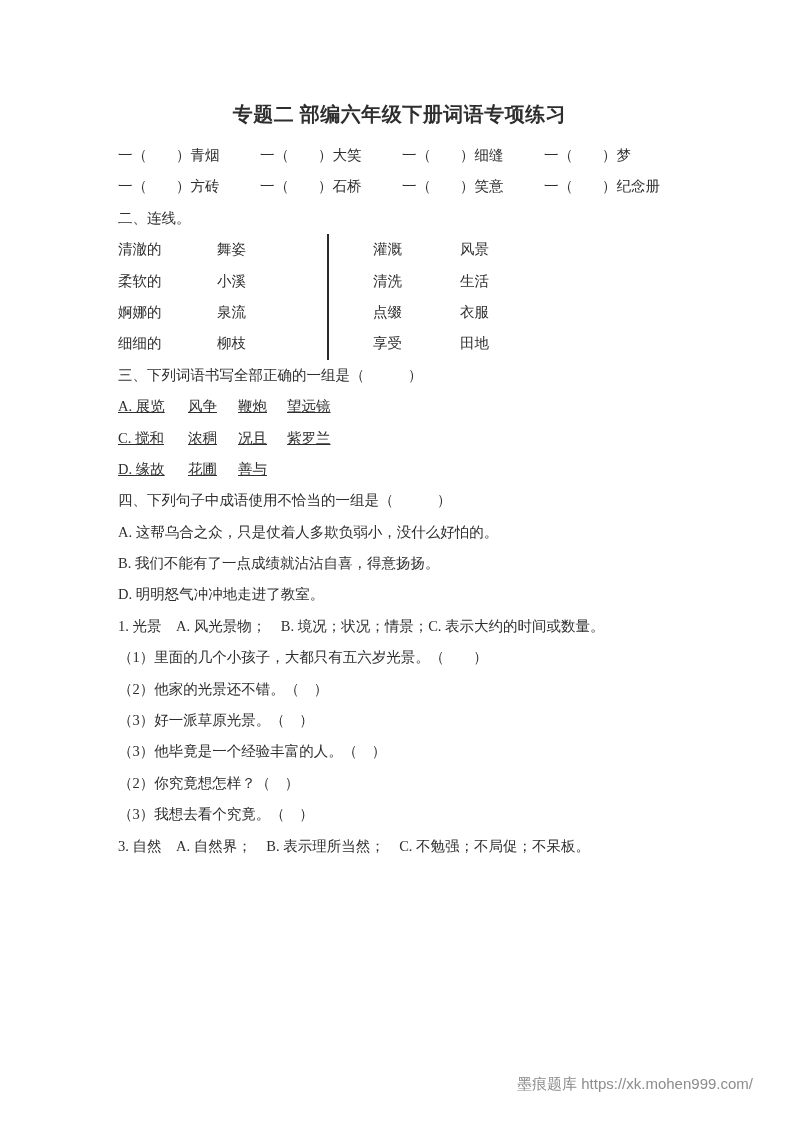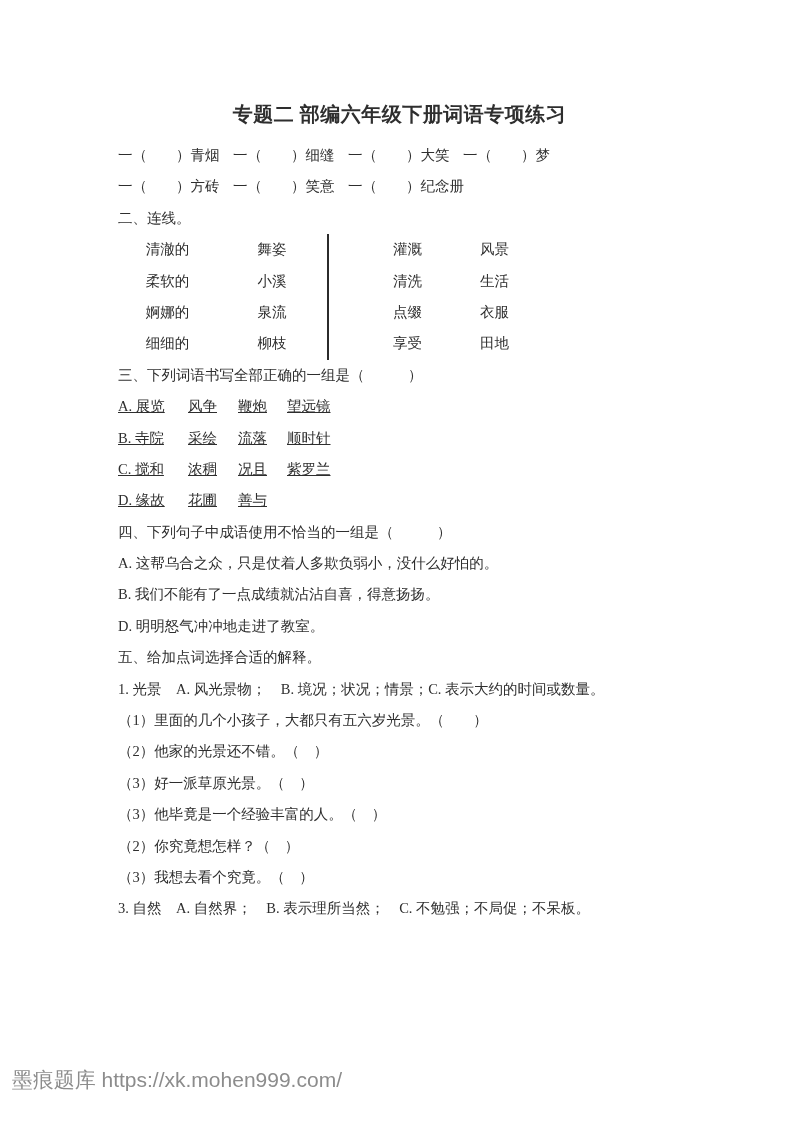--- a/index.html
+++ b/index.html
@@ -26,55 +26,56 @@
     margin-bottom:12px;
     white-space:pre;
   }
   .line {
     font-size:14.5px;
     line-height:31.4px;
     height:31.4px;
     white-space:pre;
   }
   
-  .fill-row { display:grid; grid-template-columns:115px 115px 115px auto; }
+  .fill-row { display:grid; grid-template-columns:115px 115px 115px auto;gap:27px; }
   .fill-row .line { height:auto; }
   
   .match { display:flex; }
-  .match-left  { width:209px; display:grid; grid-template-columns:99px auto;text-align:center; }
-  .match-right { padding-left:64px; display:grid; grid-template-columns:87px auto; }
+  .match-left  { width:209px; display:grid; grid-template-columns:99px auto; }
+  .match-right { padding-left:44px; display:grid; grid-template-columns:87px auto; }
   .match-divider { width:2px; background:#2b2b2b; }
   
   .opt-row { display:grid; grid-template-columns:70px 50px 49px auto;text-decoration:underline; }
   .footer {
     position:absolute;
     left:0; right:40px; bottom:28px;
-    text-align:left;
+    text-align:right;
     font-family:"Liberation Sans","DejaVu Sans",sans-serif;
-    font-size:21px;
+    font-size:15px;
     color:#8c8c8c;
     white-space:pre;
   }
   .footer a { color:#8c8c8c; text-decoration:none; }
 </style>
 </head>
 <body>
 
 <div class="page">
 
   <div class="doc-title">专题二 部编六年级下册词语专项练习</div>
 
   <div class="fill-row line">
     <span class="line">一（　　）青烟</span>
+    <span class="line">一（　　）大笑</span>
     <span class="line">一（　　）细缝</span>
-    <span class="line">一（　　）大笑</span>
     <span class="line">一（　　）梦</span>
   </div>
   <div class="fill-row line">
     <span class="line">一（　　）方砖</span>
+    <span class="line">一（　　）石桥</span>
     <span class="line">一（　　）笑意</span>
     <span class="line">一（　　）纪念册</span>
   </div>
 
   <div class="line">二、连线。</div>
   <div class="match">
     <div class="match-left">
       <span class="line">清澈的</span>
       <span class="line">舞姿</span>
       <span class="line">柔软的</span>
@@ -98,43 +99,36 @@
   </div>
 
   <div class="line">三、下列词语书写全部正确的一组是（　　　）</div>
   <div class="opt-row line">
     <span class="line">A. 展览</span>
     <span class="line">风争</span>
     <span class="line">鞭炮</span>
     <span class="line">望远镜</span>
   </div>
   <div class="opt-row line">
-    <span class="line">B. 寺院</span>
-    <span class="line">采绘</span>
-    <span class="line">流落</span>
-    <span class="line">顺时针</span>
-  </div>
-  <div class="opt-row line">
     <span class="line">C. 搅和</span>
     <span class="line">浓稠</span>
     <span class="line">况且</span>
     <span class="line">紫罗兰</span>
   </div>
   <div class="opt-row line">
     <span class="line">D. 缘故</span>
     <span class="line">花圃</span>
     <span class="line">善与</span>
   </div>
 
   <div class="line">四、下列句子中成语使用不恰当的一组是（　　　）</div>
   <div class="line">A. 这帮乌合之众，只是仗着人多欺负弱小，没什么好怕的。</div>
   <div class="line">B. 我们不能有了一点成绩就沾沾自喜，得意扬扬。</div>
   <div class="line">D. 明明怒气冲冲地走进了教室。</div>
 
-  <div class="line">五、给加点词选择合适的解释。</div>
   <div class="line">1. 光景　A. 风光景物；　B. 境况；状况；情景；C. 表示大约的时间或数量。</div>
   <div class="line">（1）里面的几个小孩子，大都只有五六岁光景。（　　）</div>
   <div class="line">（2）他家的光景还不错。（　）</div>
   <div class="line">（3）好一派草原光景。（　）</div>
   <div class="line">（3）他毕竟是一个经验丰富的人。（　）</div>
   <div class="line">（2）你究竟想怎样？（　）</div>
   <div class="line">（3）我想去看个究竟。（　）</div>
   <div class="line">3. 自然　A. 自然界；　B. 表示理所当然；　C. 不勉强；不局促；不呆板。</div>
 
 </div>

